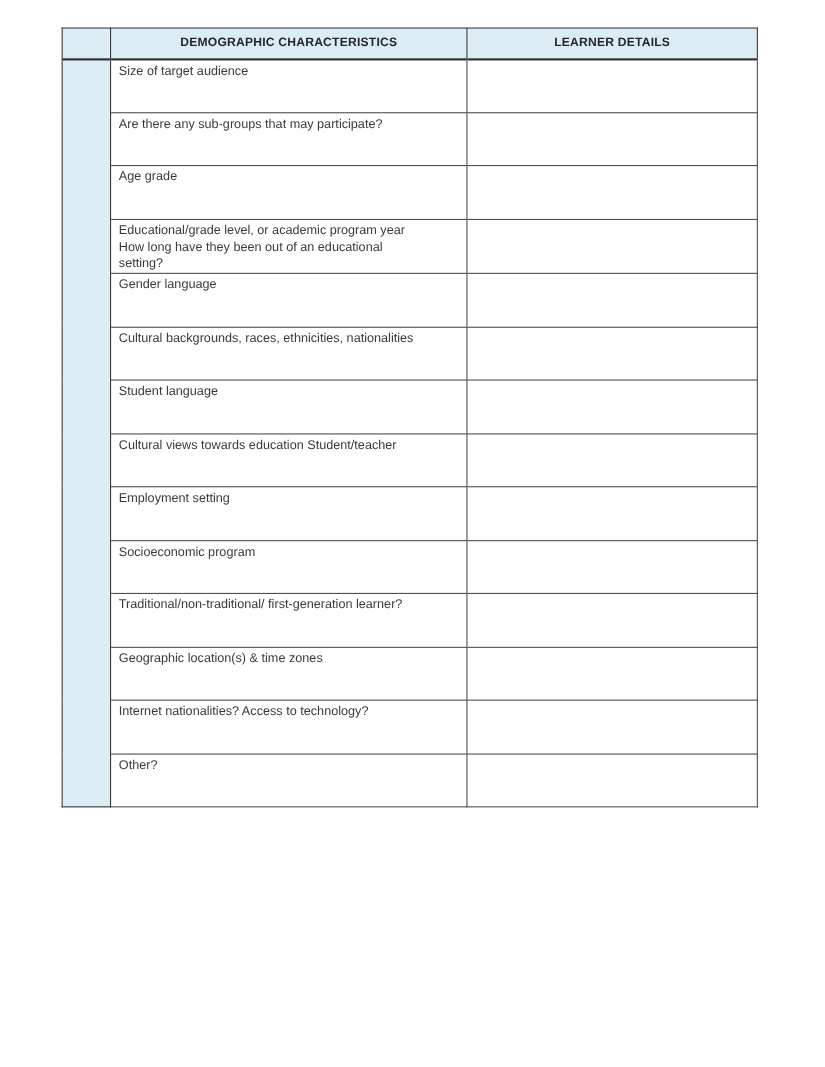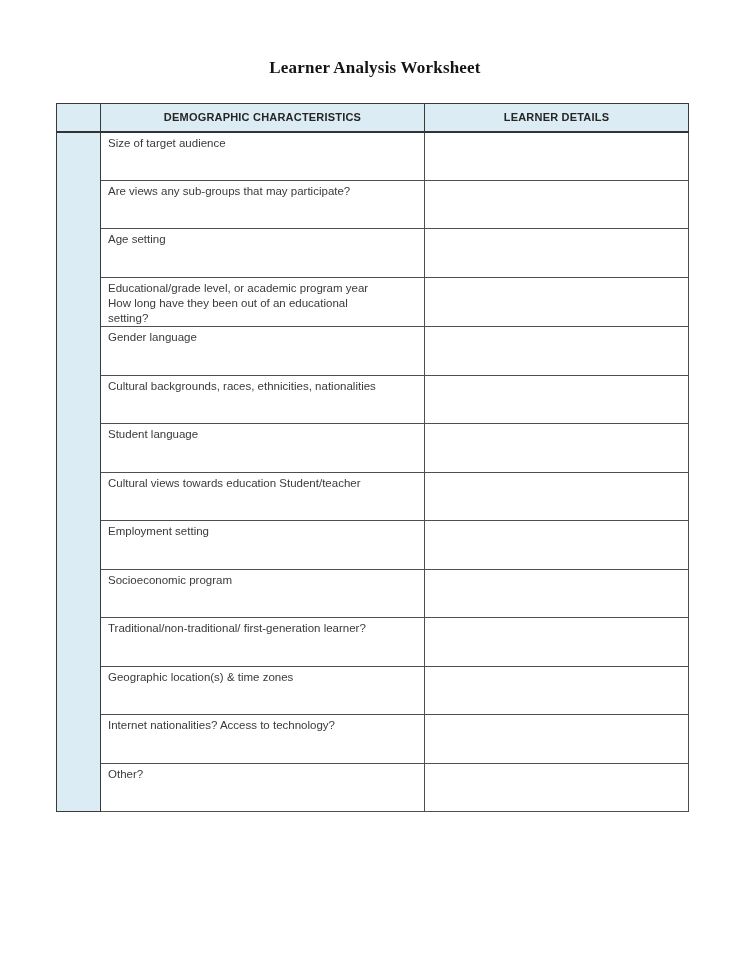--- a/index.html
+++ b/index.html
@@ -65,21 +65,20 @@
   }
   td.details-cell {
     background: #ffffff;
   }
 </style>
 </head>
 <body>
 
 <div class="page">
 
-  <div class="doc-title">Learner Analysis Worksheet</div>
 
   <table class="worksheet">
     <colgroup>
       <col class="c-side">
       <col class="c-char">
       <col class="c-details">
     </colgroup>
     <thead>
       <tr>
         <th></th>
@@ -87,25 +86,25 @@
         <th>LEARNER DETAILS</th>
       </tr>
     </thead>
     <tbody>
       <tr>
         <td class="side-cell" rowspan="14"></td>
         <td class="char-cell">Size of target audience</td>
         <td class="details-cell"></td>
       </tr>
       <tr>
-        <td class="char-cell">Are views any sub-groups that may participate?</td>
+        <td class="char-cell">Are there any sub-groups that may participate?</td>
         <td class="details-cell"></td>
       </tr>
       <tr>
-        <td class="char-cell">Age setting</td>
+        <td class="char-cell">Age grade</td>
         <td class="details-cell"></td>
       </tr>
       <tr>
         <td class="char-cell">Educational/grade level, or academic program year
 How long have they been out of an educational
 setting?</td>
         <td class="details-cell"></td>
       </tr>
       <tr>
         <td class="char-cell">Gender language</td>

